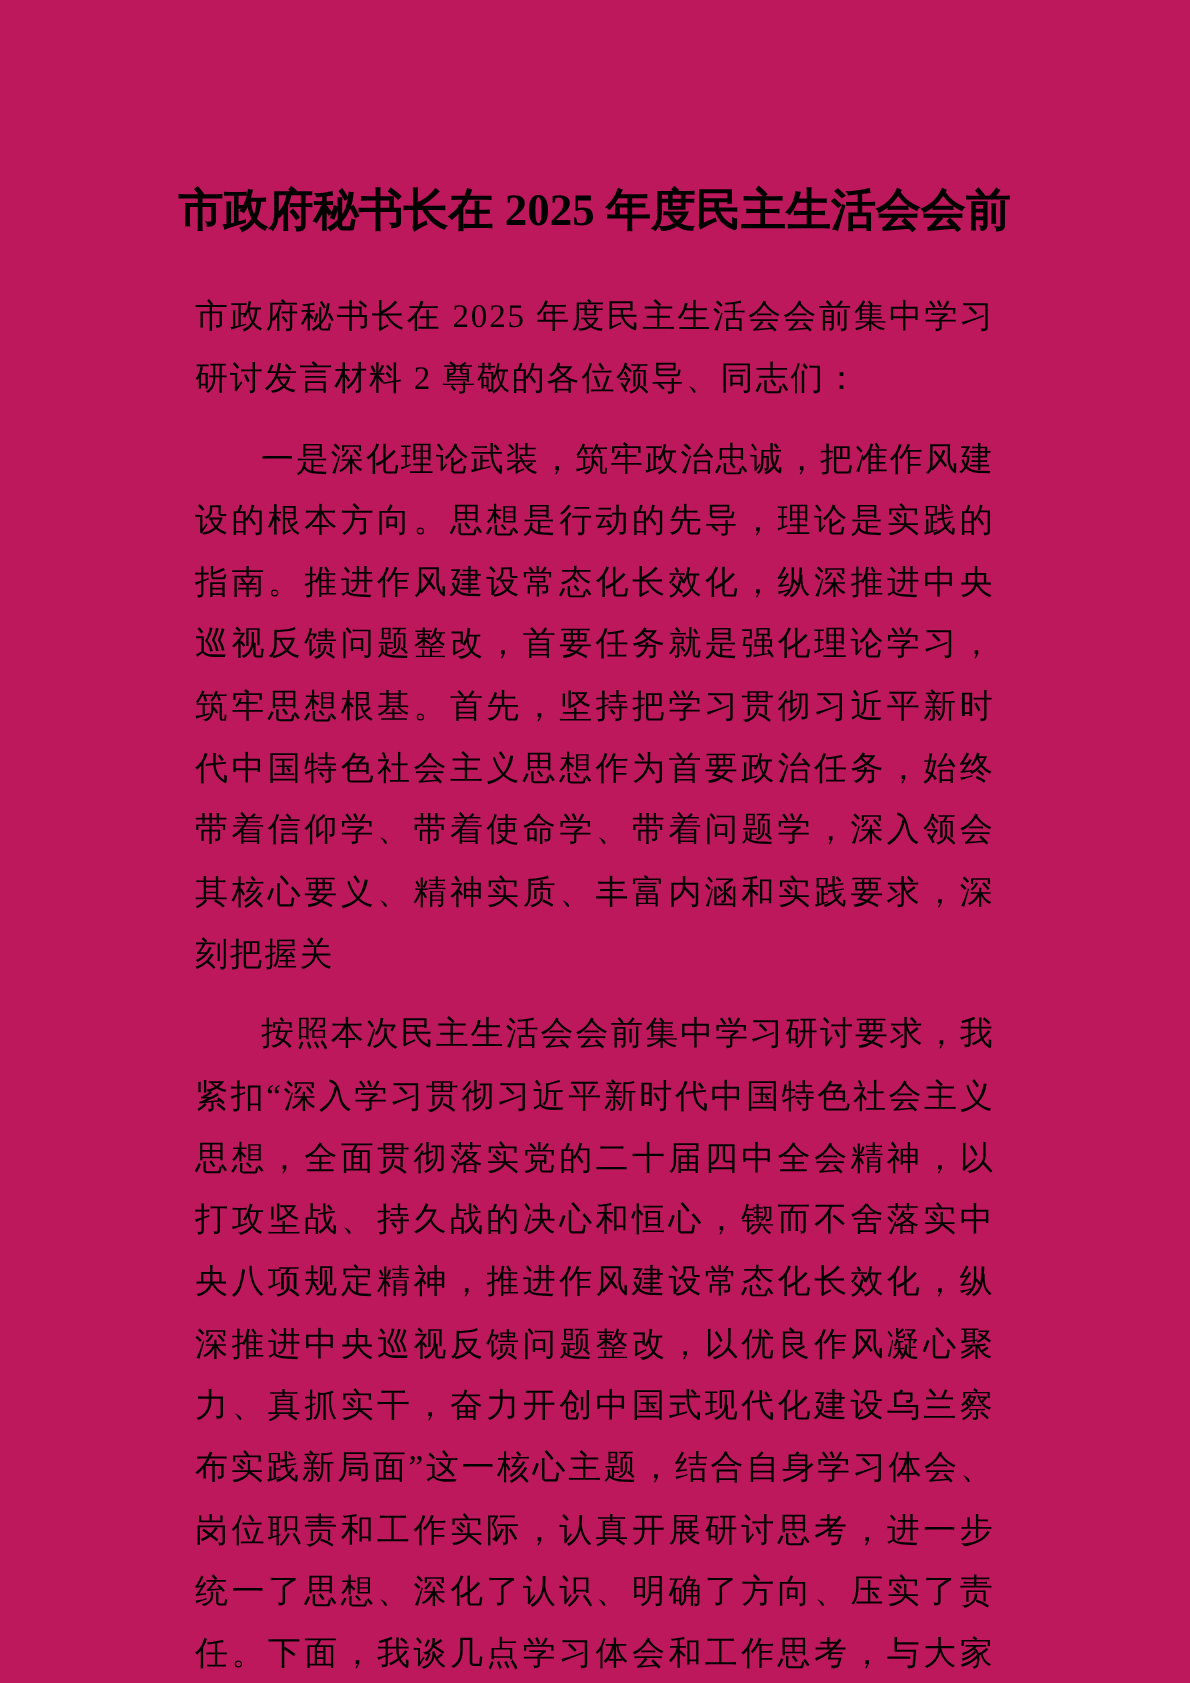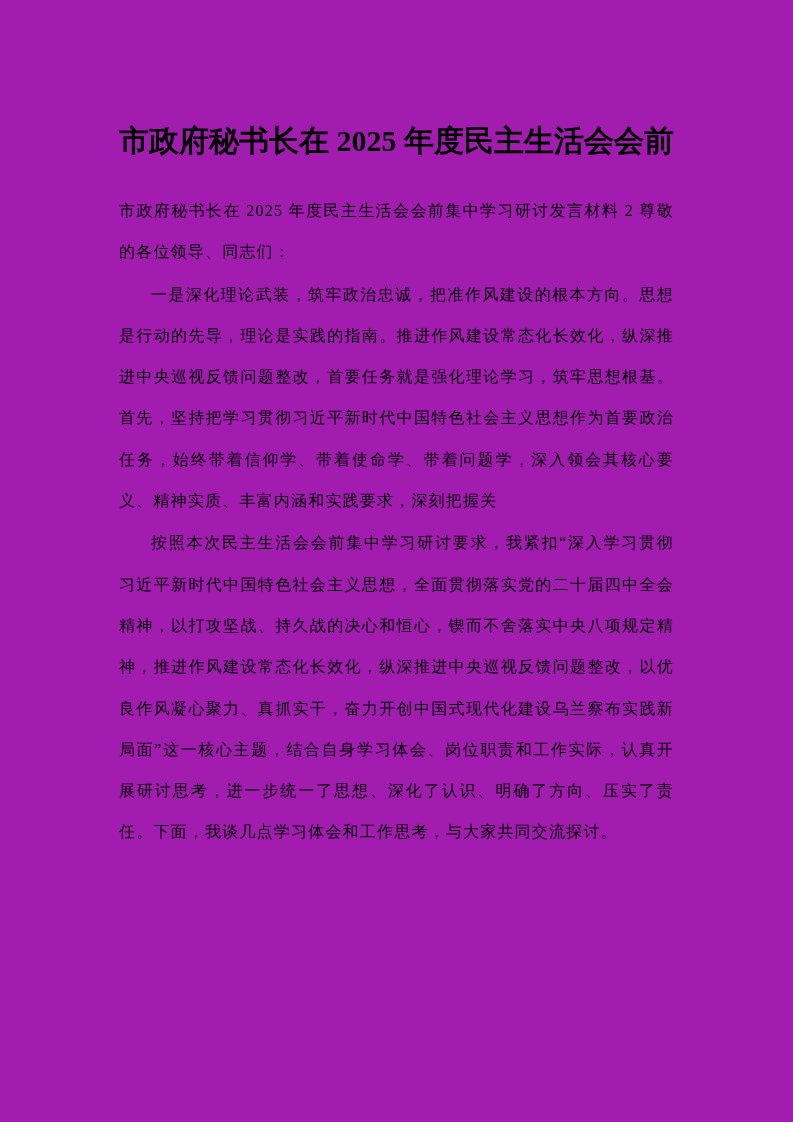--- a/index.html
+++ b/index.html
@@ -11,40 +11,40 @@
     width: 793px;
     height: 1122px;
     overflow: hidden;
     color: #000000;
   }
   .page {
     box-sizing: border-box;
     width: 793px;
     height: 1122px;
     padding: 115px 118px 0 118px;
-    background: #a21caf;
+    background: #be185d;
   }
   .doc-title {
     margin: 0 0 23px 0;
     font-family: "Liberation Serif", "DejaVu Serif", serif;
     font-weight: 700;
     font-size: 30px;
     line-height: 52px;
     text-align: center;
     color: #000000;
   }
   .doc-title .title-line {
     display: block;
     white-space: nowrap;
   }
   .body-text p.para {
-    margin: 1px;
+    margin: 12px;
     font-family: "Liberation Serif", "DejaVu Serif", serif;
     font-weight: 400;
-    font-size: 16px;
+    font-size: 22px;
     line-height: 41.3px;
     letter-spacing: 1.2px;
     text-align: justify;
     color: #000000;
   }
   .body-text p.para.indent {
     text-indent: 2em;
   }
 </style>
 </head>

